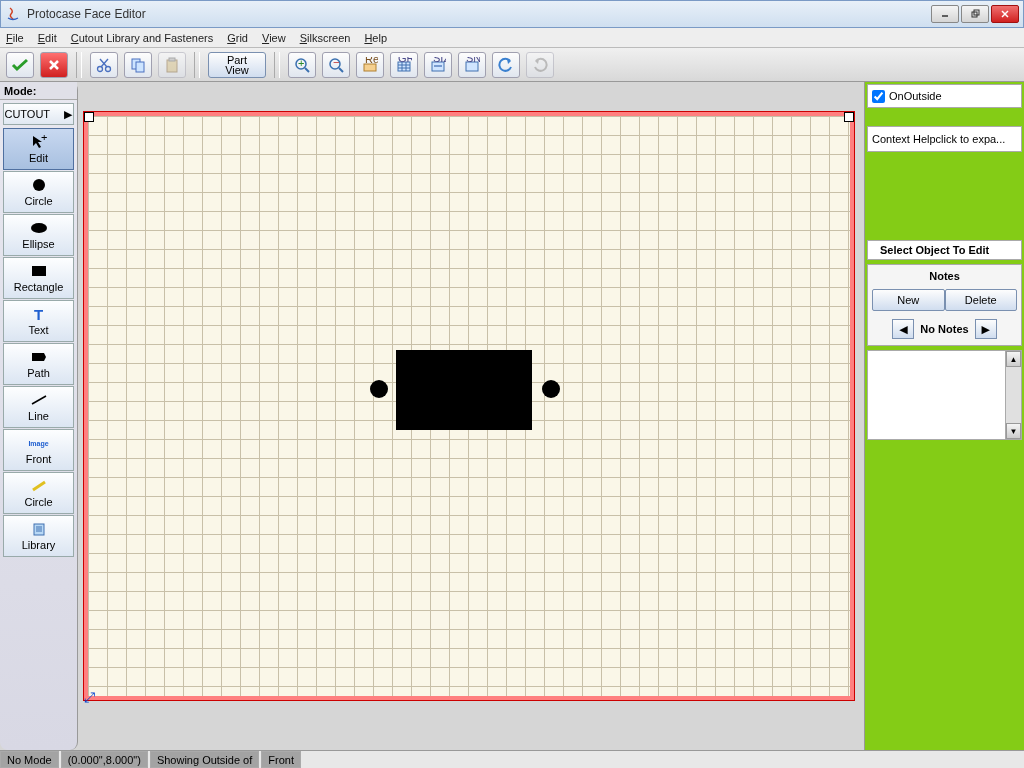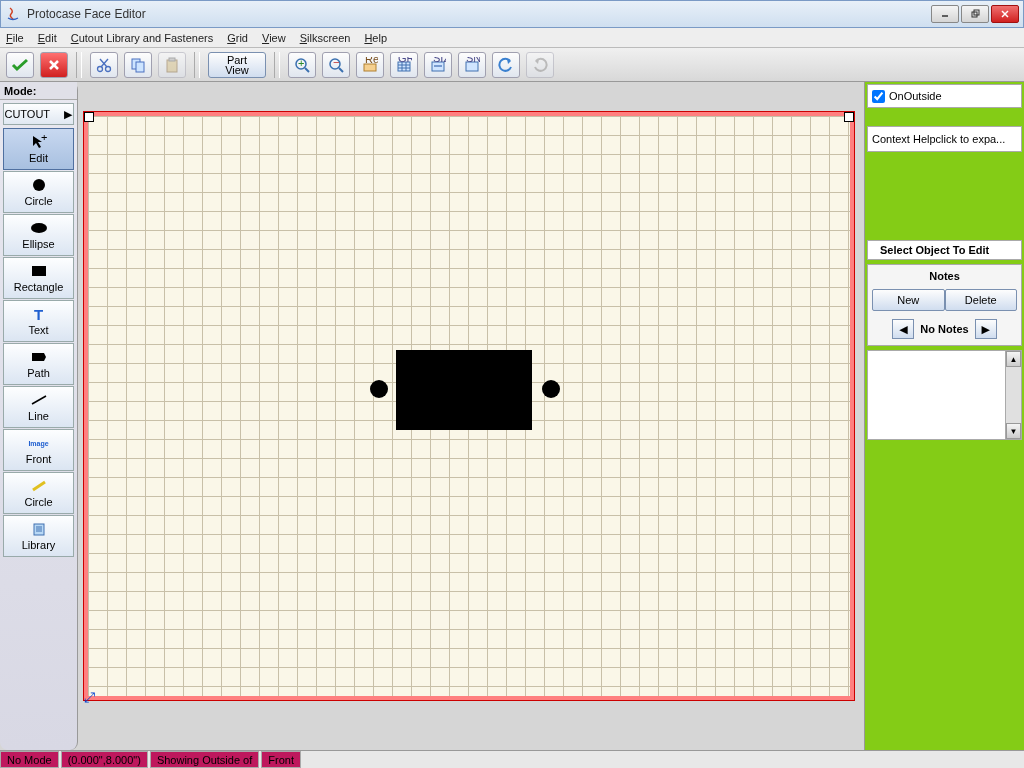--- a/index.html
+++ b/index.html
@@ -58,21 +58,21 @@
 .nbtn { width:81px; height:22px; border:1px solid #7a90b0; background:linear-gradient(#fdfdfd,#d0ddef); border-radius:2px; display:flex; align-items:center; justify-content:center; }
 .notesnav { display:flex; justify-content:center; align-items:center; gap:6px; padding:6px; }
 .navbtn { width:22px; height:20px; border:1px solid #7a90b0; background:linear-gradient(#fdfdfd,#d0ddef); display:flex; align-items:center; justify-content:center;}
 .notesarea { height:90px; background:#fff; border:1px solid #aaa; margin:2px; position:relative;}
 .notesarea .sb { position:absolute; right:0; top:0; bottom:0; width:16px; background:#e0e0e0; border-left:1px solid #aaa;}
 .notesarea .sb .up, .notesarea .sb .dn { height:16px; background:linear-gradient(#f5f5f5,#ccc); border:1px solid #999; display:flex; align-items:center; justify-content:center; font-size:8px;}
 .notesarea .sb .dn { position:absolute; bottom:0; left:0; right:0;}
 
 
 .statusbar { height: 18px; background: #e8e8e8; border-top:1px solid #999; display:flex; align-items:stretch; }
-.statcell { border:1px solid #aaa; padding: 1px 6px; background:#be185d; display:flex; align-items:center; margin-right:2px;}
+.statcell { border:1px solid #aaa; padding: 1px 6px; background:#a3a3a3; display:flex; align-items:center; margin-right:2px;}
 </style>
 </head>
 <body>
 
 <div class="titlebar">
   <span class="java-icon">
     <svg width="16" height="16" viewBox="0 0 16 16">
         <path d="M5 2 Q9 5 6 8 Q4 10 8 13" stroke="#d04020" fill="none" stroke-width="1.5"></path>
         <path d="M3 12 Q8 15 13 12" stroke="#3060c0" fill="none" stroke-width="1.3"></path>
       </svg>

